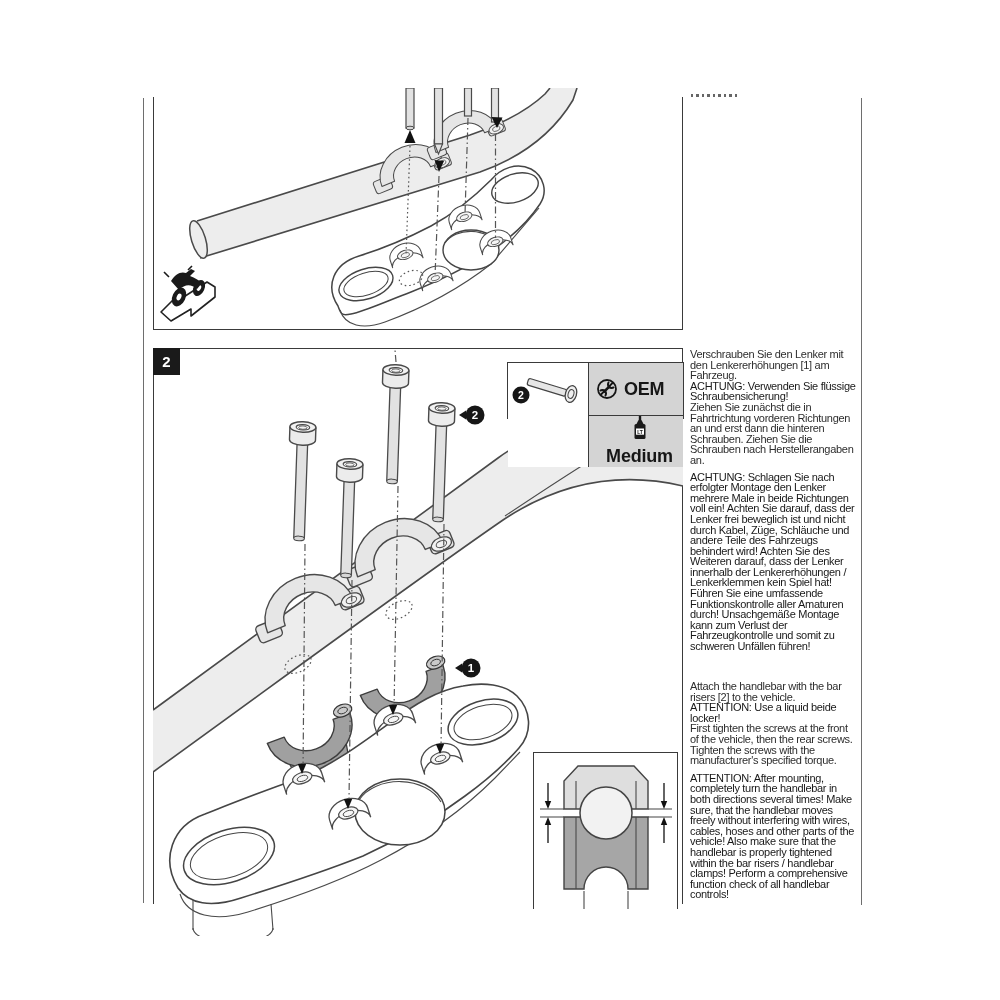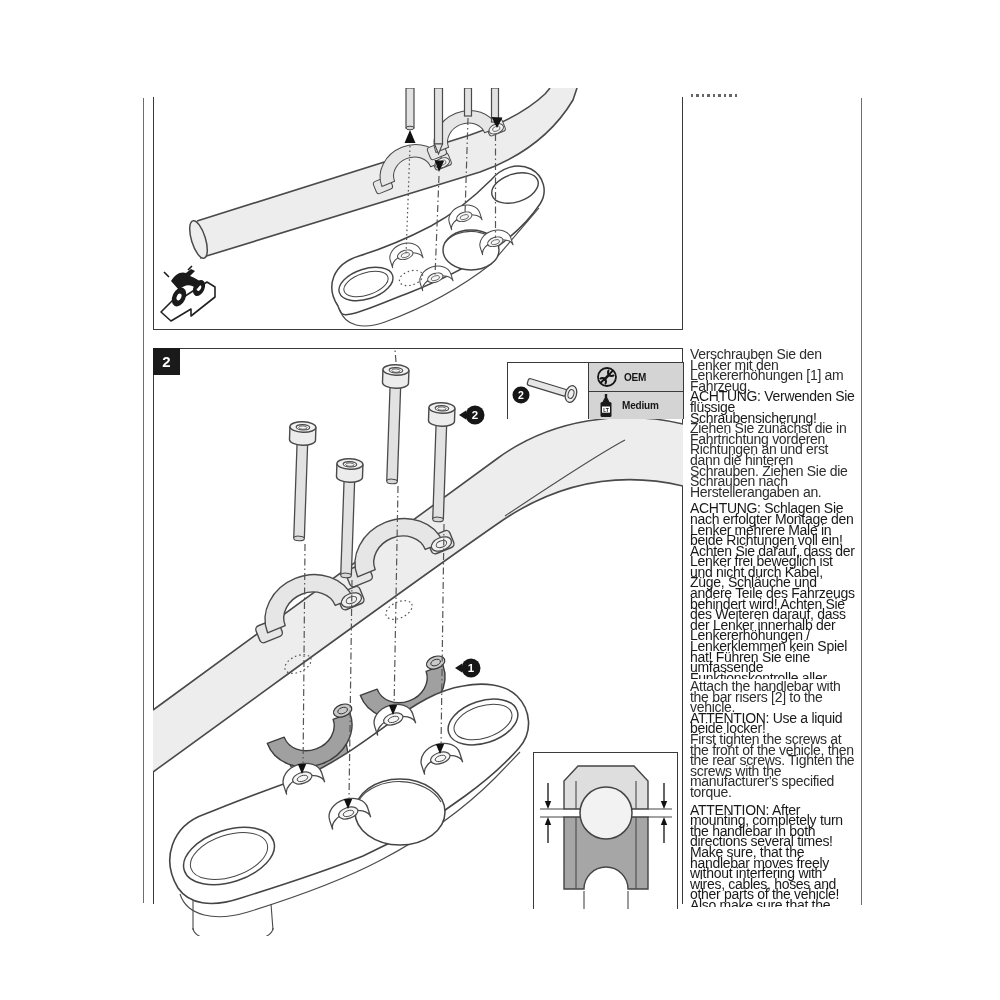--- a/index.html
+++ b/index.html
@@ -22,27 +22,27 @@
   .lnt{fill:none;stroke:#4a4a4a;stroke-width:1.1;}
   .dd{fill:none;stroke:#555;stroke-width:1.2;stroke-dasharray:7 3 1.5 3;}
   .dot{fill:none;stroke:#555;stroke-width:1.2;stroke-dasharray:1.6 2.8;}
   .bt{fill:#fff;font-weight:bold;font-size:11.5px;text-anchor:middle;}
   
   #legend{left:507px;top:362px;width:175px;height:55px;border:1.5px solid #3a3a3a;display:grid;
     grid-template-columns:81px 1fr;background:#fff;z-index:5;}
   #legend .part-cell{border-right:1.5px solid #3a3a3a;background:#fff;}
   #legend .rows{display:grid;grid-template-rows:1fr 1fr;}
   #legend .row{background:#d4d4d4;display:flex;align-items:center;gap:6px;padding-left:7px;}
-  #legend .row+.row{border-top:1.5px solid #3a3a3a;}
-  #legend .lbl{font-weight:bold;font-size:10px;color:#161616;letter-spacing:-0.2px;}
+  #legend .row+.row{border-top:1.5px solid #3a3a3a;flex-direction:column;}
+  #legend .lbl{font-weight:bold;font-size:18px;color:#161616;letter-spacing:-0.2px;}
   
   #inset{left:533px;top:752px;width:143px;height:156px;background:#fff;border:1.5px solid #3a3a3a;
     border-bottom:none;overflow:hidden;z-index:4;}
   
-  .col{position:absolute;left:690px;width:166px;font-size:14px;line-height:10.6px;
+  .col{position:absolute;left:690px;width:166px;font-size:11px;line-height:10.6px;
     letter-spacing:-0.3px;color:#2d2d2d;overflow:hidden;}
   #col-de{top:349px;height:330px;}
   #col-en{top:681px;height:226px;}
   .col p{margin:0;}
   .col p.b{font-weight:normal;color:#181818;}
   .col p.gap{margin-top:6px;}
   .col p.gap2{margin-top:7px;}
 </style>
 </head>
 <body>

